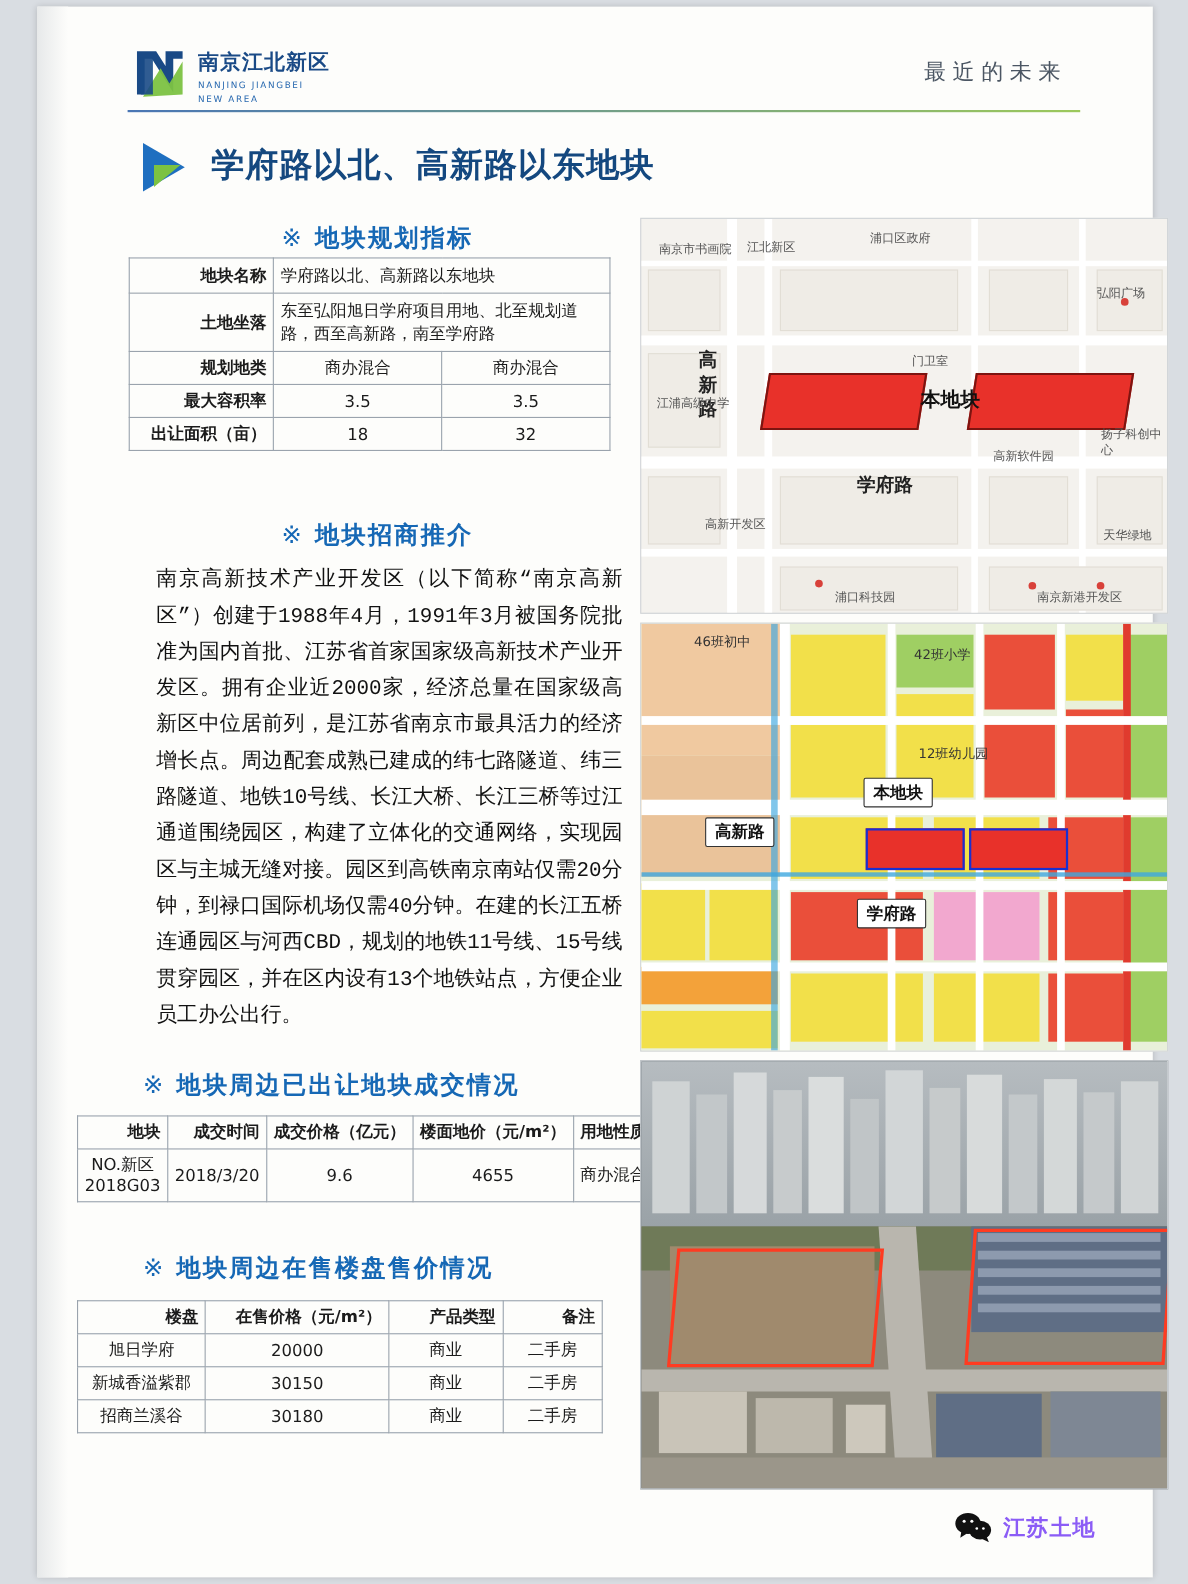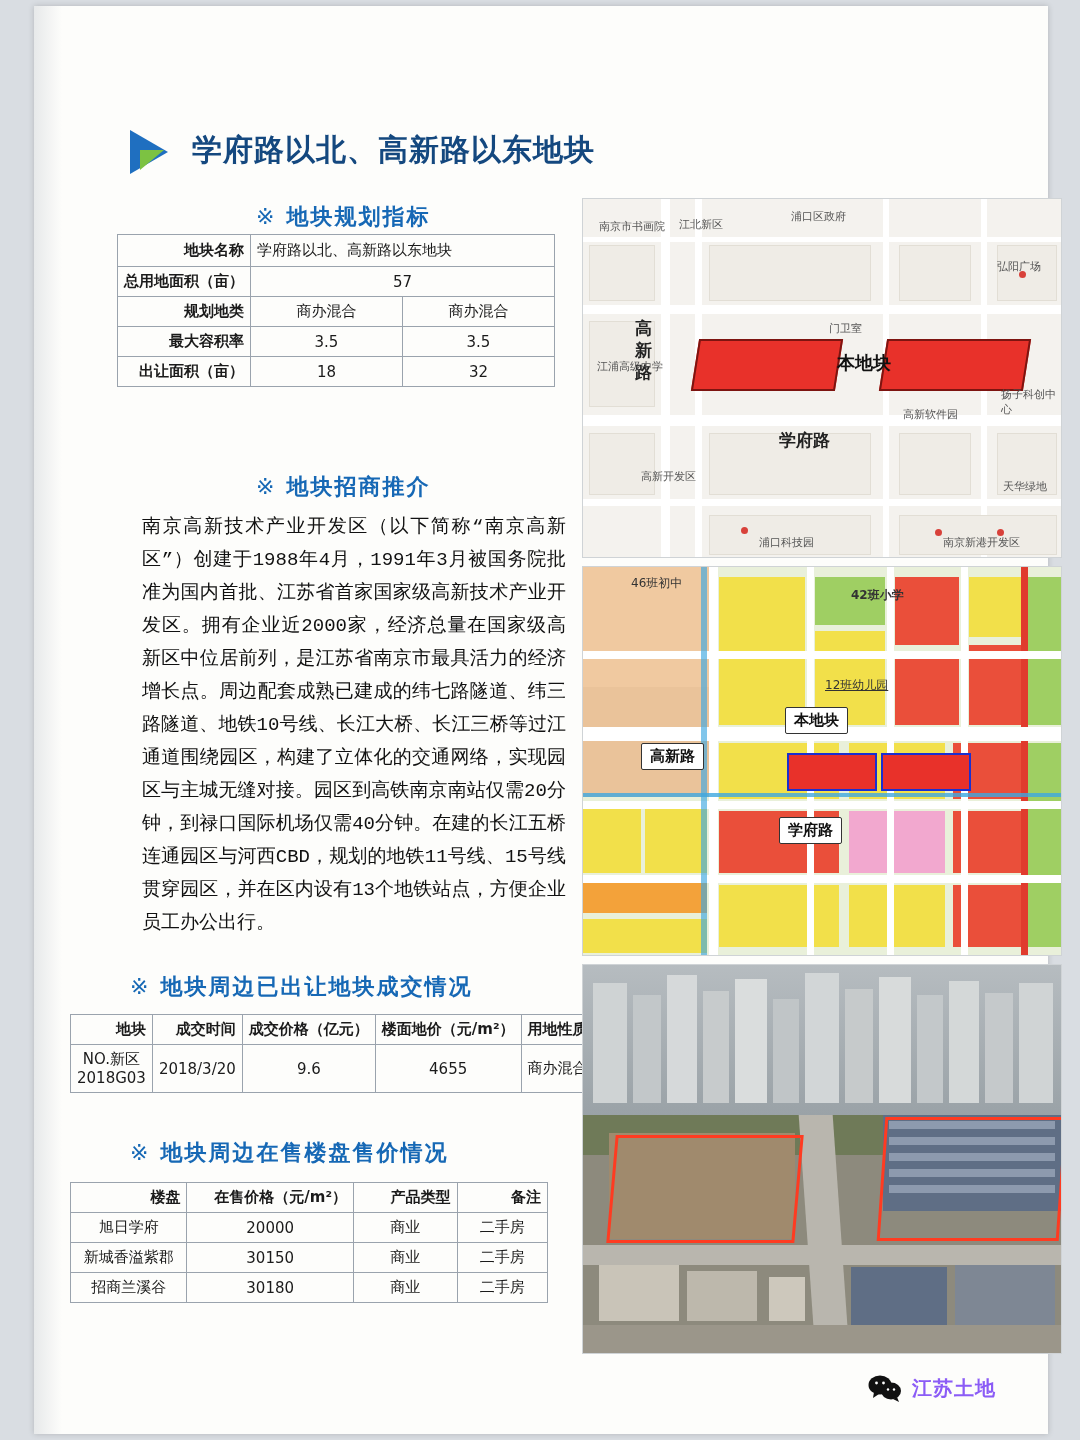--- a/index.html
+++ b/index.html
@@ -119,40 +119,56 @@
     display:flex;align-items:center;gap:10px;
   }
   .wx-ico{width:34px;height:28px;position:relative;}
   .wx-txt{font-size:20px;color:#8b5cf6;letter-spacing:1px;font-weight:bold;}
 </style>
 </head>
 <body>
 
 <div id="page">
 
+  <div class="hdr">
+    <div class="logo-mark">
+      <svg width="48" height="50" viewBox="0 0 48 50">
+        <path d="M4 44 L4 8 L16 8 L30 30 L30 8 L42 8" fill="none" stroke="#1a4a86" stroke-width="7"></path>
+        <path d="M6 46 L22 20 L30 34 L42 14 L42 44 Z" fill="#7cc242" opacity="0.95"></path>
+        <path d="M4 44 L4 10 L15 10 L15 44 Z" fill="#1a4a86" opacity="0.9"></path>
+      </svg>
+    </div>
+    <div class="logo-text">
+      <div class="logo-cn">南京江北新区</div>
+      <div class="logo-en">NANJING JIANGBEI</div>
+      <div class="logo-en">NEW AREA</div>
+    </div>
+    <div class="hdr-slogan">最近的未来</div>
+    <div class="hdr-rule"></div>
+  </div>
 
   <div class="title-row">
     <span class="tri"></span>
     <span class="tri2"></span>
     <span class="page-title">学府路以北、高新路以东地块</span>
   </div>
 
   <div class="sec" style="left:222px;top:196px;">
     <span class="mk">※</span><span>地块规划指标</span>
   </div>
 
   <table class="tbl" style="position:absolute;left:83px;top:228px;width:438px;">
     <tbody>
         <tr>
       <td class="lbl" style="width:120px">地块名称</td>
       <td class="lft" colspan="2">学府路以北、高新路以东地块</td>
     </tr>
     <tr>
-      <td class="lbl">总用地面积（亩）</td>
-      <td class="ctr" colspan="2">57</td>
+      <td class="lbl">土地坐落</td>
+      <td class="lft" colspan="2">东至弘阳旭日学府项目用地、北至规划道路，西至高新路，南至学府路</td>
     </tr>
     <tr>
       <td class="lbl">规划地类</td>
       <td class="ctr" style="width:155px">商办混合</td>
       <td class="ctr" style="width:155px">商办混合</td>
     </tr>
     <tr>
       <td class="lbl">最大容积率</td>
       <td class="ctr">3.5</td>
       <td class="ctr">3.5</td>
@@ -319,22 +335,22 @@
     <div class="z" style="left:0;top:226px;width:478px;height:4px;background:#3da7e0;opacity:.8"></div>
     <div class="z" style="left:118px;top:0;width:6px;height:388px;background:#3da7e0;opacity:.65"></div>
 
     <div class="z" style="left:204px;top:186px;width:86px;height:34px;background:#e8312a;border:2px solid #1a2fd0;"></div>
     <div class="z" style="left:298px;top:186px;width:86px;height:34px;background:#e8312a;border:2px solid #1a2fd0;"></div>
 
     <div class="tag" style="left:202px;top:140px;">本地块</div>
     <div class="tag" style="left:58px;top:176px;">高新路</div>
     <div class="tag" style="left:196px;top:250px;">学府路</div>
     <div class="m2-lbl" style="left:48px;top:8px;">46班初中</div>
-    <div class="m2-lbl" style="left:268px;top:20px;font-weight:bold;">42班小学</div>
-    <div class="m2-lbl" style="left:242px;top:110px;text-decoration:underline;">12班幼儿园</div>
+    <div class="m2-lbl" style="left:248px;top:20px;">42班小学</div>
+    <div class="m2-lbl" style="left:252px;top:110px;">12班幼儿园</div>
   </div>
 
   <div class="img-box" id="photo">
 
     <div class="ph" style="left:0;top:0;width:478px;height:150px;background:linear-gradient(to bottom,#b6bcc0,#9aa2a7);"></div>
 
     <div class="ph" style="left:10px;top:18px;width:34px;height:120px;background:#cfd3d4;"></div>
     <div class="ph" style="left:50px;top:30px;width:28px;height:108px;background:#c2c7c9;"></div>
     <div class="ph" style="left:84px;top:10px;width:30px;height:128px;background:#d6d9da;"></div>
     <div class="ph" style="left:120px;top:26px;width:26px;height:112px;background:#c7cbcc;"></div>

